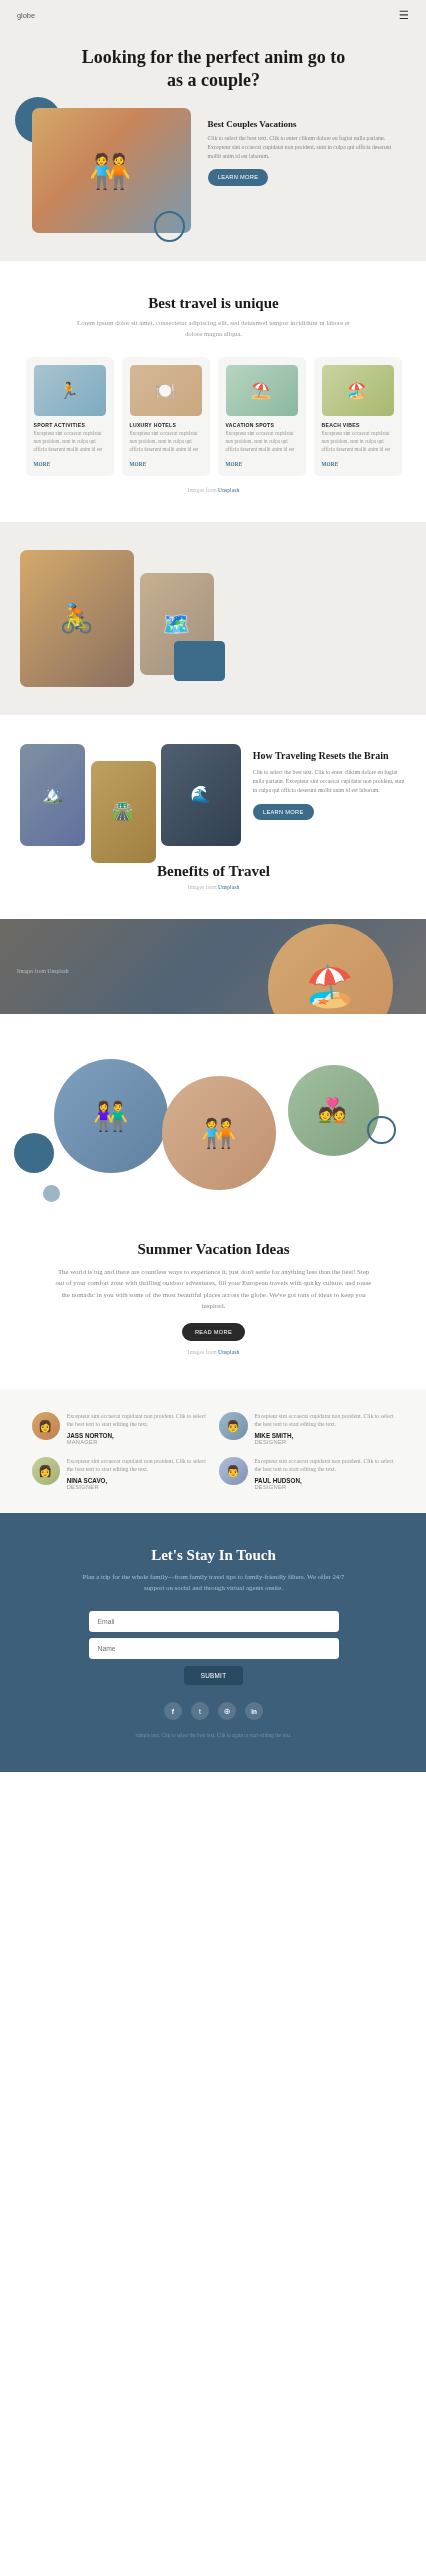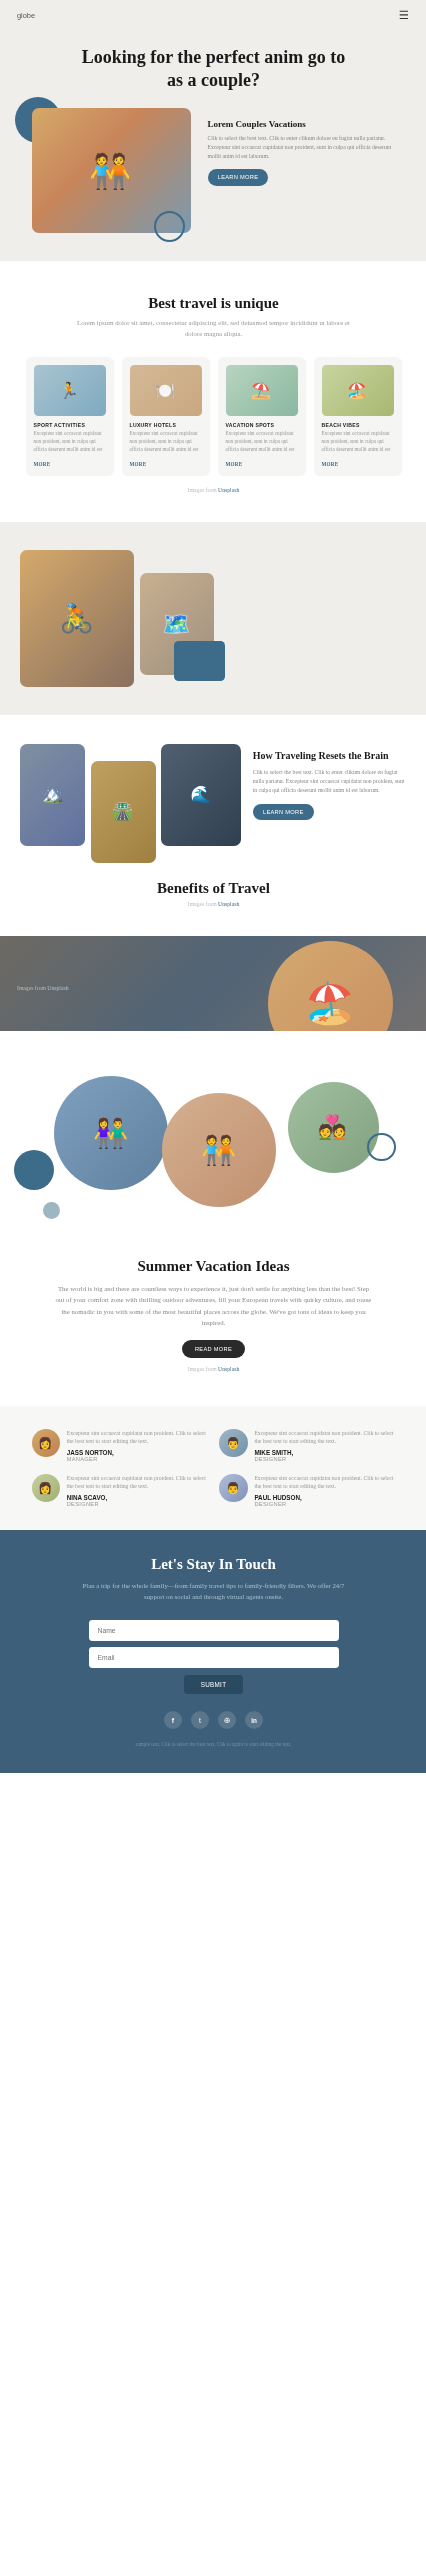--- a/index.html
+++ b/index.html
@@ -23,21 +23,21 @@
   <h1 style="font-size:18px;font-weight:700;color:#1a1a1a;line-height:1.25;margin-bottom:17px;max-width:284px;margin-left:auto;margin-right:auto;">Looking for the perfect anim go to as a couple?</h1>
   <div style="display:flex;align-items:flex-start;gap:17px;max-width:364px;margin:0 auto;text-align:left;">
     <div style="position:relative;flex:0 0 159px;">
       <div style="width:46px;height:46px;border-radius:50%;background:#3d6b8a;position:absolute;top:-11.4px;left:-17px;z-index:0;"></div>
       <div style="width:159px;height:125px;border-radius:6.8px;overflow:hidden;background:linear-gradient(135deg,#d4a96a 0%,#c8855a 40%,#7a9ab0 100%);display:flex;align-items:center;justify-content:center;font-size:34px;position:relative;z-index:1;">
         🧑‍🤝‍🧑
       </div>
       <div style="width:31px;height:31px;border-radius:50%;border:2.3px solid #3d6b8a;position:absolute;bottom:-8.5px;right:5.7px;z-index:1;"></div>
     </div>
     <div style="flex:1;padding-top:11.4px;">
-      <h3 style="font-size:9px;font-weight:700;color:#1a1a1a;margin-bottom:4.6px;">Lorem Couples Vacations</h3>
+      <h3 style="font-size:9px;font-weight:700;color:#1a1a1a;margin-bottom:4.6px;">Best Couples Vacations</h3>
       <p style="font-size:5.7px;color:#888;line-height:1.6;margin-bottom:8px;">Clik to select the best text. Clik to enter clikum dolore eu fugiat nulla pariatur. Excepteur sint occaecat cupidatat non proident, sunt in culpa qui officia deserunt mollit anim id est laborum.</p>
       <button style="background:#3d6b8a;color:#fff;border:none;padding:5.1px 10.2px;border-radius:11.4px;font-size:5.7px;cursor:pointer;text-transform:uppercase;letter-spacing:0.3px;">LEARN MORE</button>
     </div>
   </div>
 </section>
 
 <section style="background:#fff;padding:34px 17px 28.4px;text-align:center;">
   <h2 style="font-size:15px;font-weight:700;color:#1a1a1a;margin-bottom:5.7px;">Best travel is unique</h2>
   <p style="font-size:6.8px;color:#999;line-height:1.6;max-width:284px;margin:0 auto 17px;">Lorem ipsum dolor sit amet, consectetur adipiscing elit, sed deiusmod tempor incididunt ut labore et dolore magna aliqua.</p>
   <div style="display:flex;gap:8px;justify-content:center;">
@@ -91,21 +91,21 @@
       <div style="width:65px;height:102px;border-radius:6.8px;background:linear-gradient(135deg,#8090a0 0%,#6070a0 100%);display:flex;align-items:center;justify-content:center;font-size:17px;">🏔️</div>
       <div style="width:65px;height:102px;border-radius:6.8px;background:linear-gradient(135deg,#c0a060 0%,#a08040 100%);display:flex;align-items:center;justify-content:center;font-size:17px;margin-top:17px;">🛣️</div>
       <div style="width:80px;height:102px;border-radius:6.8px;background:linear-gradient(135deg,#506070 0%,#304050 100%);display:flex;align-items:center;justify-content:center;font-size:17px;">🌊</div>
     </div>
     <div style="flex:1;padding-top:5.7px;">
       <h2 style="font-size:10px;font-weight:700;color:#1a1a1a;line-height:1.3;margin-bottom:5.7px;">How Traveling Resets the Brain</h2>
       <p style="font-size:5.7px;color:#888;line-height:1.6;margin-bottom:8px;">Clik to select the best text. Clik to enter clikum dolore eu fugiat nulla pariatur. Excepteur sint occaecat cupidatat non proident, sunt in culpa qui officia deserunt mollit anim id est laborum.</p>
       <button style="background:#3d6b8a;color:#fff;border:none;padding:5.1px 10.2px;border-radius:11.4px;font-size:5.7px;cursor:pointer;text-transform:uppercase;letter-spacing:0.3px;">LEARN MORE</button>
     </div>
   </div>
-  <h2 style="font-size:15px;font-weight:700;color:#1a1a1a;margin-top:17px;text-align:center;max-width:387px;margin-left:auto;margin-right:auto;">Benefits of Travel</h2>
+  <h2 style="font-size:15px;font-weight:700;color:#1a1a1a;text-align:center;max-width:387px;margin-left:auto;margin-right:auto;">Benefits of Travel</h2>
   <p style="font-size:5.7px;color:#bbb;text-align:center;margin-top:4.6px;">
     <span>Images from</span> <span style="color:#3d6b8a;">Unsplash</span>
   </p>
 </section>
 
 <section style="background:linear-gradient(rgba(50,70,90,0.6),rgba(50,70,90,0.6)),linear-gradient(135deg,#c8a070 0%,#8090a0 50%,#d4b090 100%);padding:40px 17px;position:relative;overflow:hidden;">
   <div style="position:absolute;right:34px;top:5.7px;width:125px;height:125px;border-radius:50%;overflow:hidden;background:linear-gradient(135deg,#d4a870 0%,#c89060 100%);display:flex;align-items:center;justify-content:center;font-size:40px;">
     🏖️
   </div>
   <p style="font-size:5.7px;color:#bbb;margin-top:9px;position:relative;z-index:2;">
@@ -173,29 +173,29 @@
       <div style="width:28.4px;height:28.4px;border-radius:50%;flex-shrink:0;background:linear-gradient(135deg,#b0c0d8,#8090b8);display:flex;align-items:center;justify-content:center;font-size:11.4px;">👨</div>
       <div>
         <p style="font-size:5.7px;color:#999;line-height:1.5;margin-bottom:3.4px;">Excepteur sint occaecat cupidatat non proident. Clik to select the best text to start editing the text.</p>
         <div style="font-size:6.3px;font-weight:700;color:#1a1a1a;font-family:sans-serif;">PAUL HUDSON,</div>
         <div style="font-size:5.7px;color:#999;text-transform:uppercase;letter-spacing:0.3px;font-family:sans-serif;">DESIGNER</div>
       </div>
     </div>
   </div>
 </section>
 
-<section style="background:#3d5f7a;padding:26px 17px;text-align:center;">
+<section style="background:#3d5f7a;padding:34px 17px;text-align:center;">
   <h2 style="font-size:15px;font-weight:700;color:#fff;margin-bottom:6.8px;">Let's Stay In Touch</h2>
   <p style="font-size:6.8px;color:#a8c0d0;line-height:1.7;max-width:284px;margin:0 auto 17px;">Plan a trip for the whole family—from family travel tips to family-friendly filters. We offer 24/7 support on social and through virtual agents onsite.</p>
   <div style="max-width:250px;margin:0 auto;">
     <div style="margin-bottom:6.8px;">
+      <input type="email" style="width: 100%; padding: 6.8px 9px; border-radius: 3.4px; border: none; font-size: 6.8px; color: rgb(51, 51, 51); outline: none; background: rgb(255, 255, 255);" placeholder="Email">
+    </div>
+    <div style="margin-bottom:6.8px;">
       <input type="text" style="width: 100%; padding: 6.8px 9px; border-radius: 3.4px; border: none; font-size: 6.8px; color: rgb(51, 51, 51); outline: none; background: rgb(255, 255, 255);" placeholder="Name">
-    </div>
-    <div style="margin-bottom:6.8px;">
-      <input type="email" style="width: 100%; padding: 6.8px 9px; border-radius: 3.4px; border: none; font-size: 6.8px; color: rgb(51, 51, 51); outline: none; background: rgb(255, 255, 255);" placeholder="Email">
     </div>
     <button style="background:#2a4a62;color:#fff;border:none;padding:6.3px 17px;border-radius:3.4px;font-size:6.3px;cursor:pointer;text-transform:uppercase;letter-spacing:0.3px;">SUBMIT</button>
   </div>
   <div style="margin-top:17px;display:flex;gap:9px;justify-content:center;">
     <div style="width:18px;height:18px;border-radius:50%;background:rgba(255,255,255,0.15);display:flex;align-items:center;justify-content:center;font-size:6.8px;color:#fff;cursor:pointer;font-family:sans-serif;font-weight:700;">f</div>
     <div style="width:18px;height:18px;border-radius:50%;background:rgba(255,255,255,0.15);display:flex;align-items:center;justify-content:center;font-size:6.8px;color:#fff;cursor:pointer;font-family:sans-serif;">t</div>
     <div style="width:18px;height:18px;border-radius:50%;background:rgba(255,255,255,0.15);display:flex;align-items:center;justify-content:center;font-size:8px;color:#fff;cursor:pointer;">⊕</div>
     <div style="width:18px;height:18px;border-radius:50%;background:rgba(255,255,255,0.15);display:flex;align-items:center;justify-content:center;font-size:6.3px;color:#fff;cursor:pointer;font-family:sans-serif;font-weight:700;">in</div>
   </div>
   <p style="font-size:5.1px;color:#7090a8;margin-top:11.4px;">sample text. Clik to select the best text. Clik to again to start editing the text.</p>

